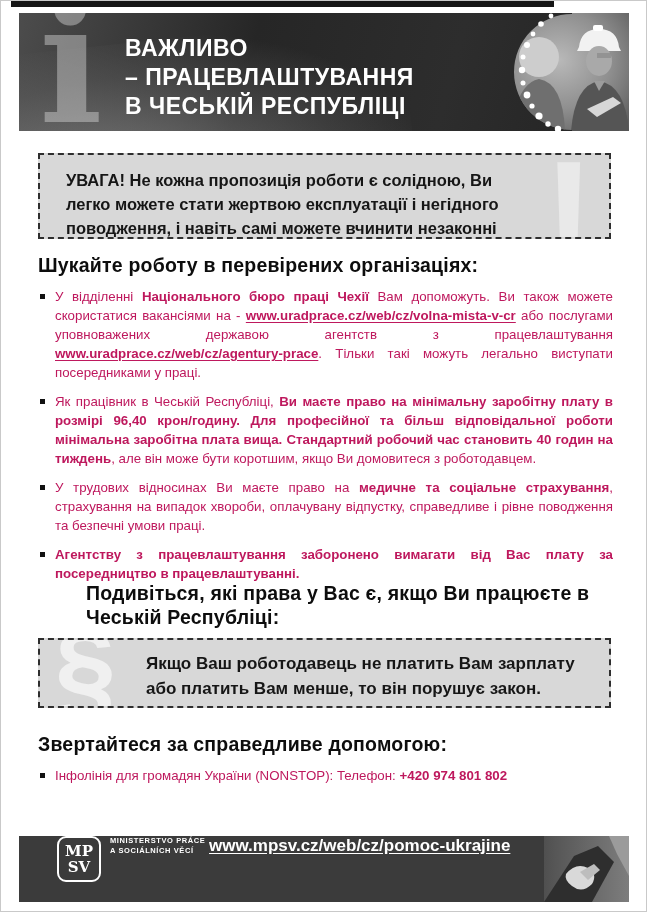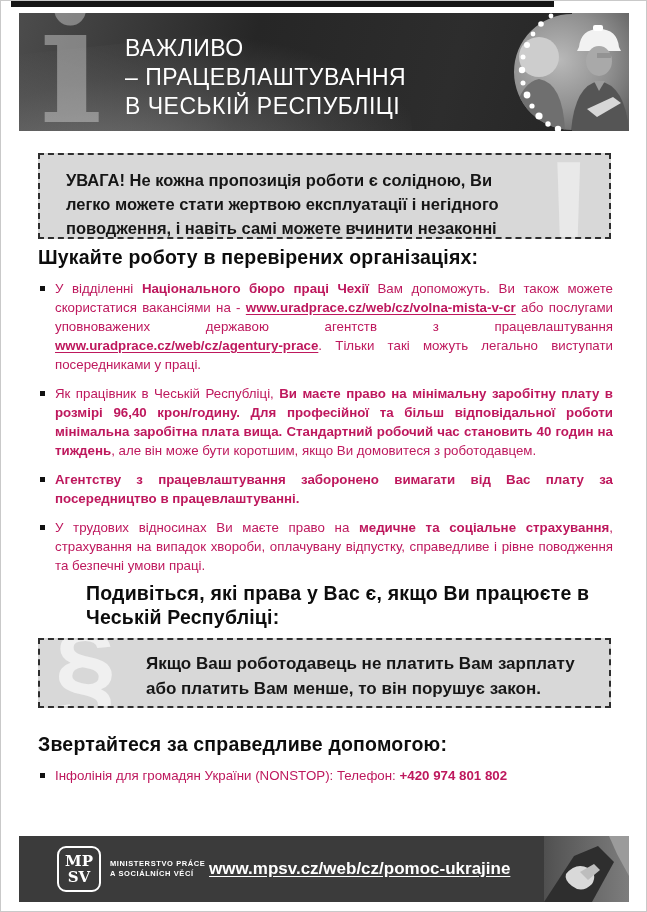--- a/index.html
+++ b/index.html
@@ -25,21 +25,21 @@
     background:radial-gradient(ellipse at 30% 100%,rgba(190,190,190,.55),rgba(120,120,120,.25) 55%,transparent 75%);
     transform:rotate(-6deg);
   }
   .info-glyph{
     position:absolute;left:20px;top:-34px;
     font-family:"DejaVu Serif", serif;font-weight:bold;font-size:168px;line-height:1;
     color:rgba(225,225,225,.42);
   }
   .header-title{
     position:absolute;left:106px;top:21px;
-    color:#ffffff;font-weight:400;font-size:23px;line-height:29px;letter-spacing:.5px;
+    color:#ffffff;font-weight:700;font-size:23px;line-height:29px;letter-spacing:.5px;
   }
   .header-photo{position:absolute;right:0;top:0;width:128px;height:118px;}
 
   
   .warning-box{
     position:absolute;left:37px;top:152px;width:573px;height:86px;box-sizing:border-box;
     background:#d8d8d8;border:2px dashed #2e2e2e;overflow:hidden;
   }
   .warning-box .excl{
     position:absolute;right:14px;top:-18px;
@@ -54,21 +54,21 @@
   .sec{position:absolute;left:37px;width:575px;}
   .sec-h{font-weight:800;font-size:19.5px;line-height:24px;color:#0d0d0d;letter-spacing:.2px;}
   ul.blist{list-style:none;margin:10px 0 0 0;padding:0;}
   ul.blist li{
     position:relative;padding-left:17px;margin-bottom:10px;
     font-size:13.3px;line-height:19px;text-align:justify;color:#be185d;
   }
   ul.blist li::before{
     content:"";position:absolute;left:2px;top:7px;width:5px;height:5px;background:#111;
   }
-  .sec1{top:244px;}
+  .sec1{top:252px;}
   .sec-rights{top:580px;margin-left:48px;}
   .rights-link{display:inline-block;margin-top:7px;font-weight:bold;font-size:14px;color:#111;}
 
   
   .law-box{
     position:absolute;left:37px;top:637px;width:573px;height:70px;box-sizing:border-box;
     background:#d8d8d8;border:2px dashed #2e2e2e;overflow:hidden;
   }
   .law-box .para{
     position:absolute;left:14px;top:-24px;
@@ -77,21 +77,21 @@
   .law-box .ltext{
     position:relative;z-index:2;padding:11px 18px 11px 106px;
     font-weight:bold;font-size:17px;line-height:25px;color:#161616;
   }
 
   .sec-help{top:731px;}
 
   
   .footer{
     position:absolute;left:18px;top:835px;width:610px;height:66px;background:#3b3b3b;
-    display:flex;align-items:center;overflow:hidden;
+    display:flex;align-items:flex-start;overflow:hidden;
   }
   .mpsv-logo{
     margin-left:38px;width:40px;height:42px;border:2px solid #fff;border-radius:9px;
     display:flex;flex-direction:column;align-items:center;justify-content:center;
     color:#fff;font-family:"DejaVu Serif", serif;font-weight:bold;font-size:15px;line-height:16px;
     flex:0 0 auto;
   }
   .ministry{
     margin-left:9px;color:#fff;font-weight:bold;font-size:7.5px;line-height:10px;letter-spacing:.6px;
     flex:0 0 auto;
@@ -161,22 +161,22 @@
 <div class="warning-box">
   <div class="excl">!</div>
   <div class="wtext">УВАГА! Не кожна пропозиція роботи є солідною, Ви легко можете стати жертвою експлуатації і негідного поводження, і навіть самі можете вчинити незаконні дії.</div>
 </div>
 
 <div class="sec sec1">
   <div class="sec-h">Шукайте роботу в перевірених організаціях:</div>
   <ul class="blist">
     <li><span>У відділенні </span><span class="b">Національного бюро праці Чехії</span><span> Вам допоможуть. Ви також можете скористатися вакансіями на - </span><span class="b u">www.uradprace.cz/web/cz/volna-mista-v-cr</span><span> або послугами уповноважених державою агентств з працевлаштування </span><span class="b u">www.uradprace.cz/web/cz/agentury-prace</span><span>. Тільки такі можуть легально виступати посередниками у праці.</span></li>
     <li><span>Як працівник в Чеській Республіці, </span><span class="b">Ви маєте право на мінімальну заробітну плату в розмірі 96,40 крон/годину. Для професійної та більш відповідальної роботи мінімальна заробітна плата вища. Стандартний робочий час становить 40 годин на тиждень</span><span>, але він може бути коротшим, якщо Ви домовитеся з роботодавцем.</span></li>
+    <li><span>У трудових відносинах Ви маєте право на </span><span class="b">медичне та соціальне страхування</span><span>, страхування на випадок хвороби, оплачувану відпустку, справедливе і рівне поводження та безпечні умови праці.</span></li>
     <li><span class="b">Агентству з працевлаштування заборонено вимагати від Вас плату за посередництво в працевлаштуванні.</span></li>
-    <li><span>У трудових відносинах Ви маєте право на </span><span class="b">медичне та соціальне страхування</span><span>, страхування на випадок хвороби, оплачувану відпустку, справедливе і рівне поводження та безпечні умови праці.</span></li>
   </ul>
 </div>
 
 <div class="sec sec-rights">
   <div class="sec-h" style="width:560px;">Подивіться, які права у Вас є, якщо Ви працюєте в Чеській Республіці:</div>
   <a class="rights-link u">www.mpsv.cz/web/cz/pomoc-ukrajine</a>
 </div>
 
 <div class="law-box">
   <div class="para">§</div>

